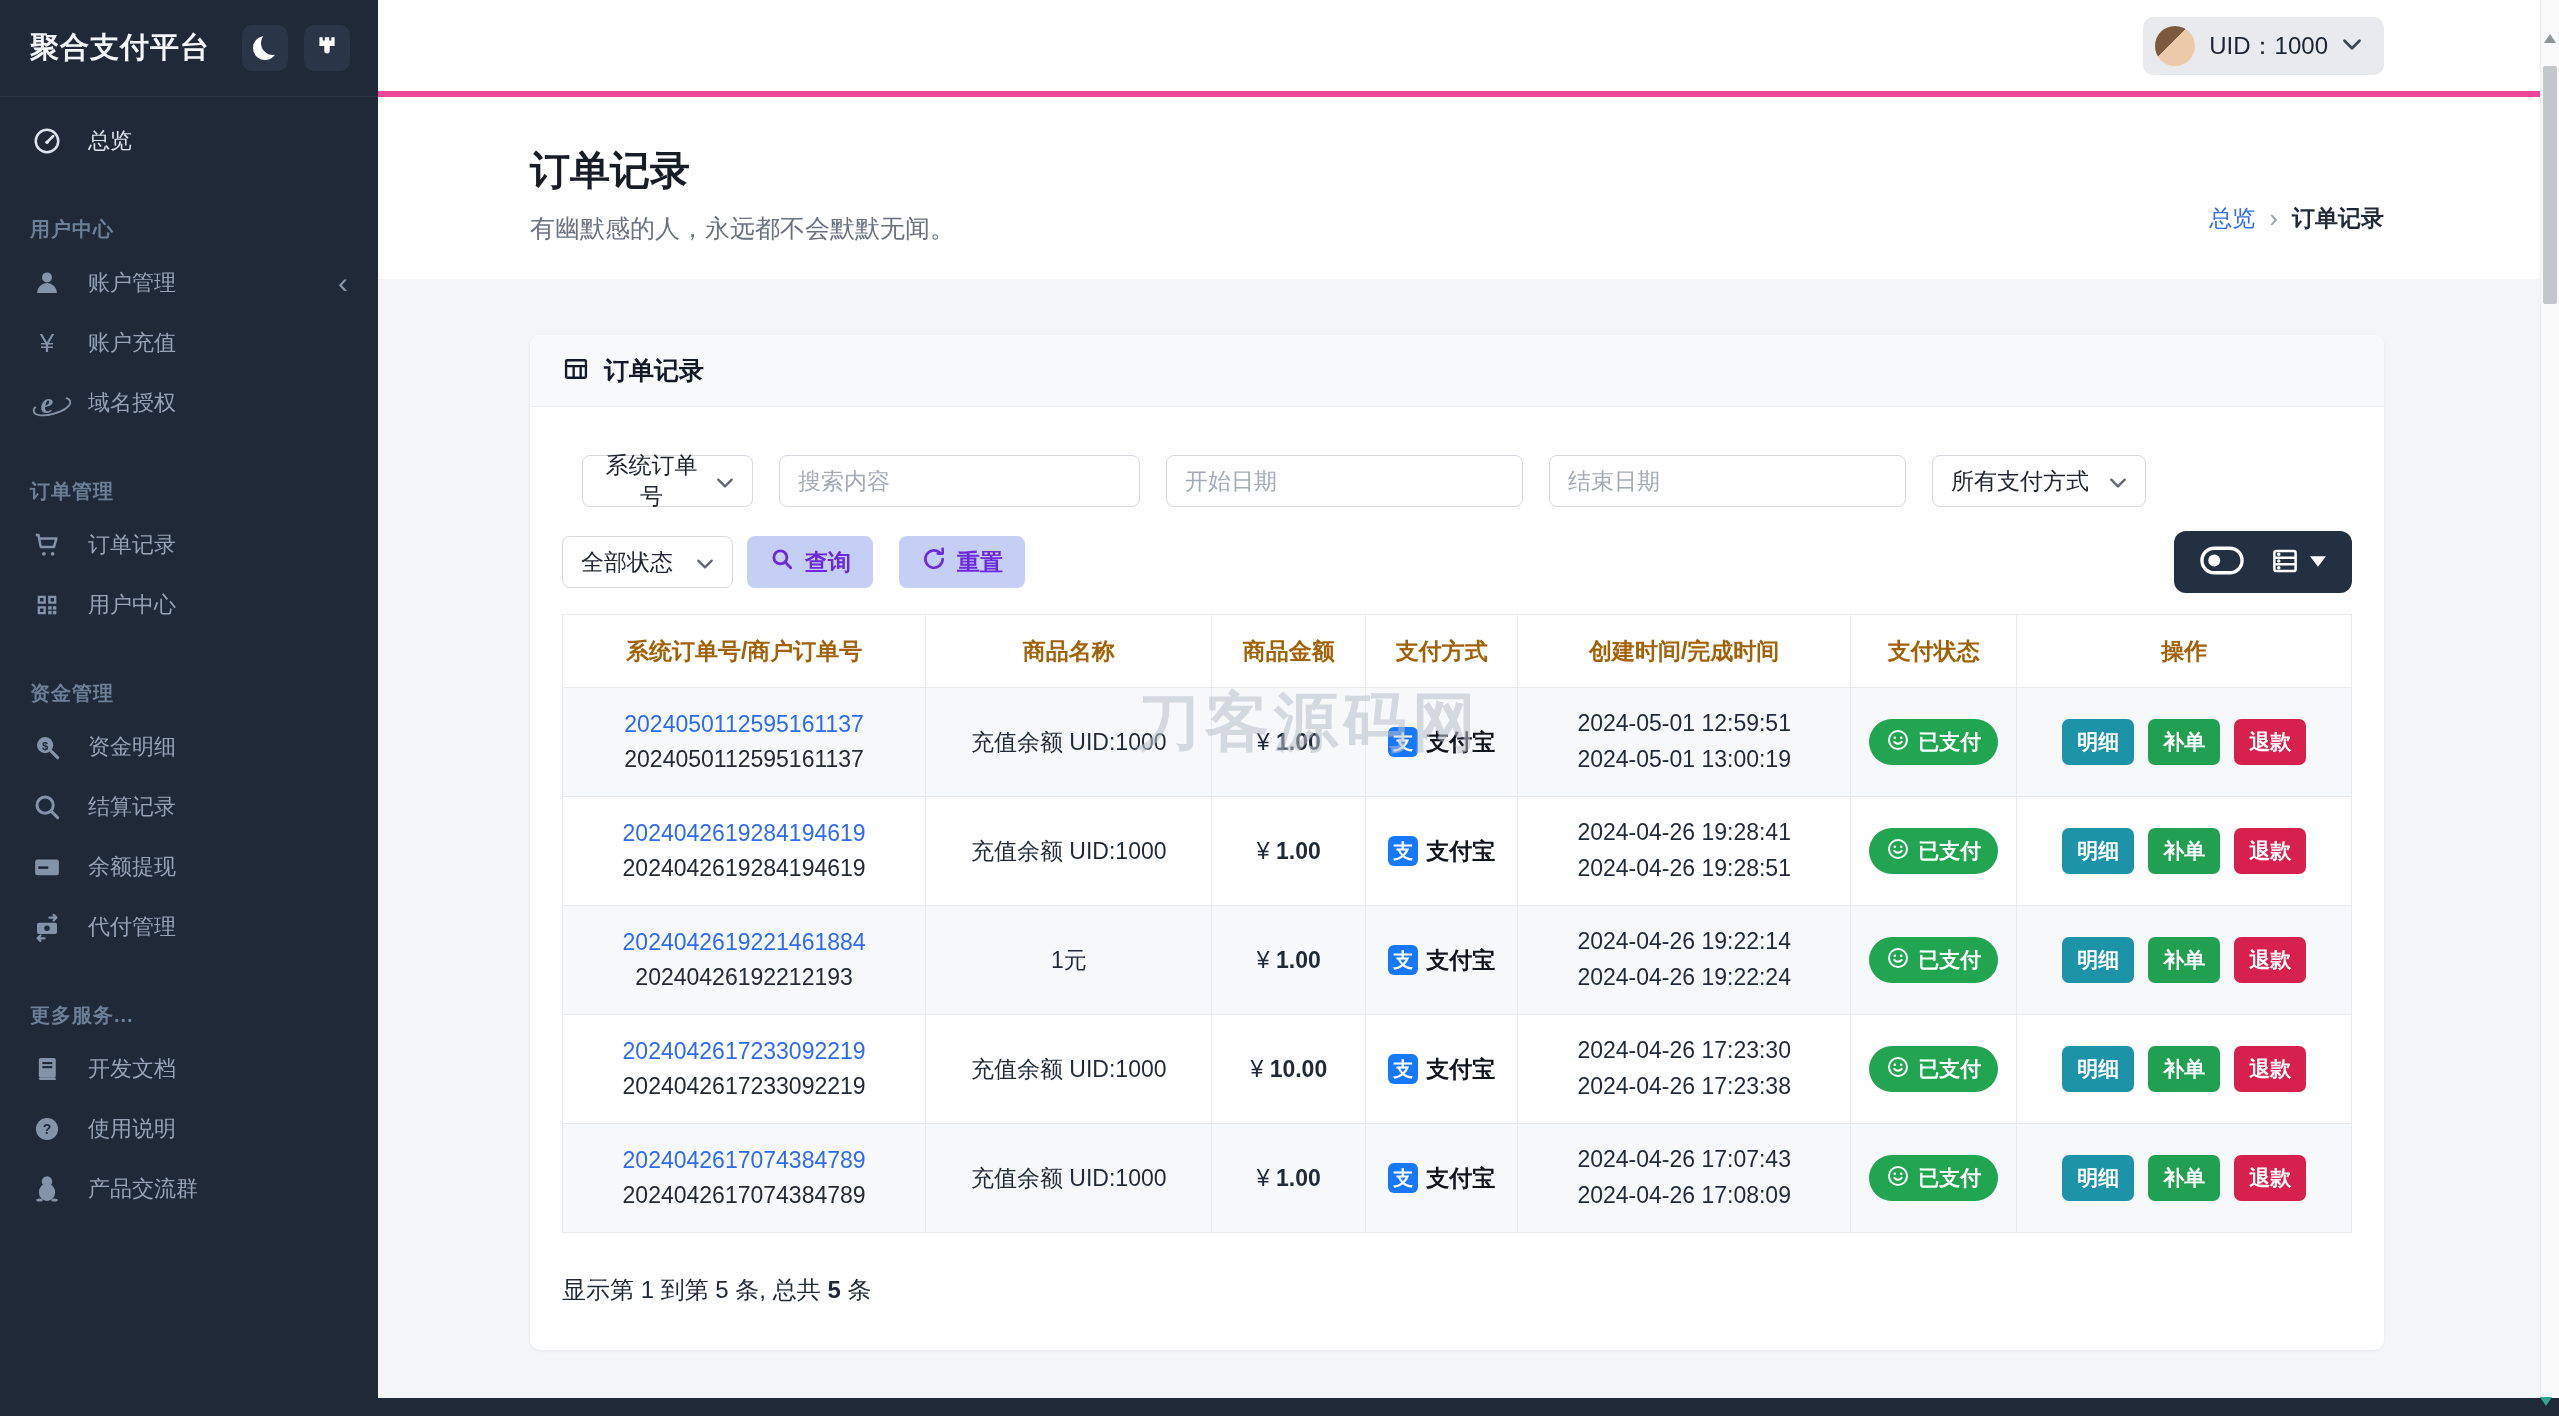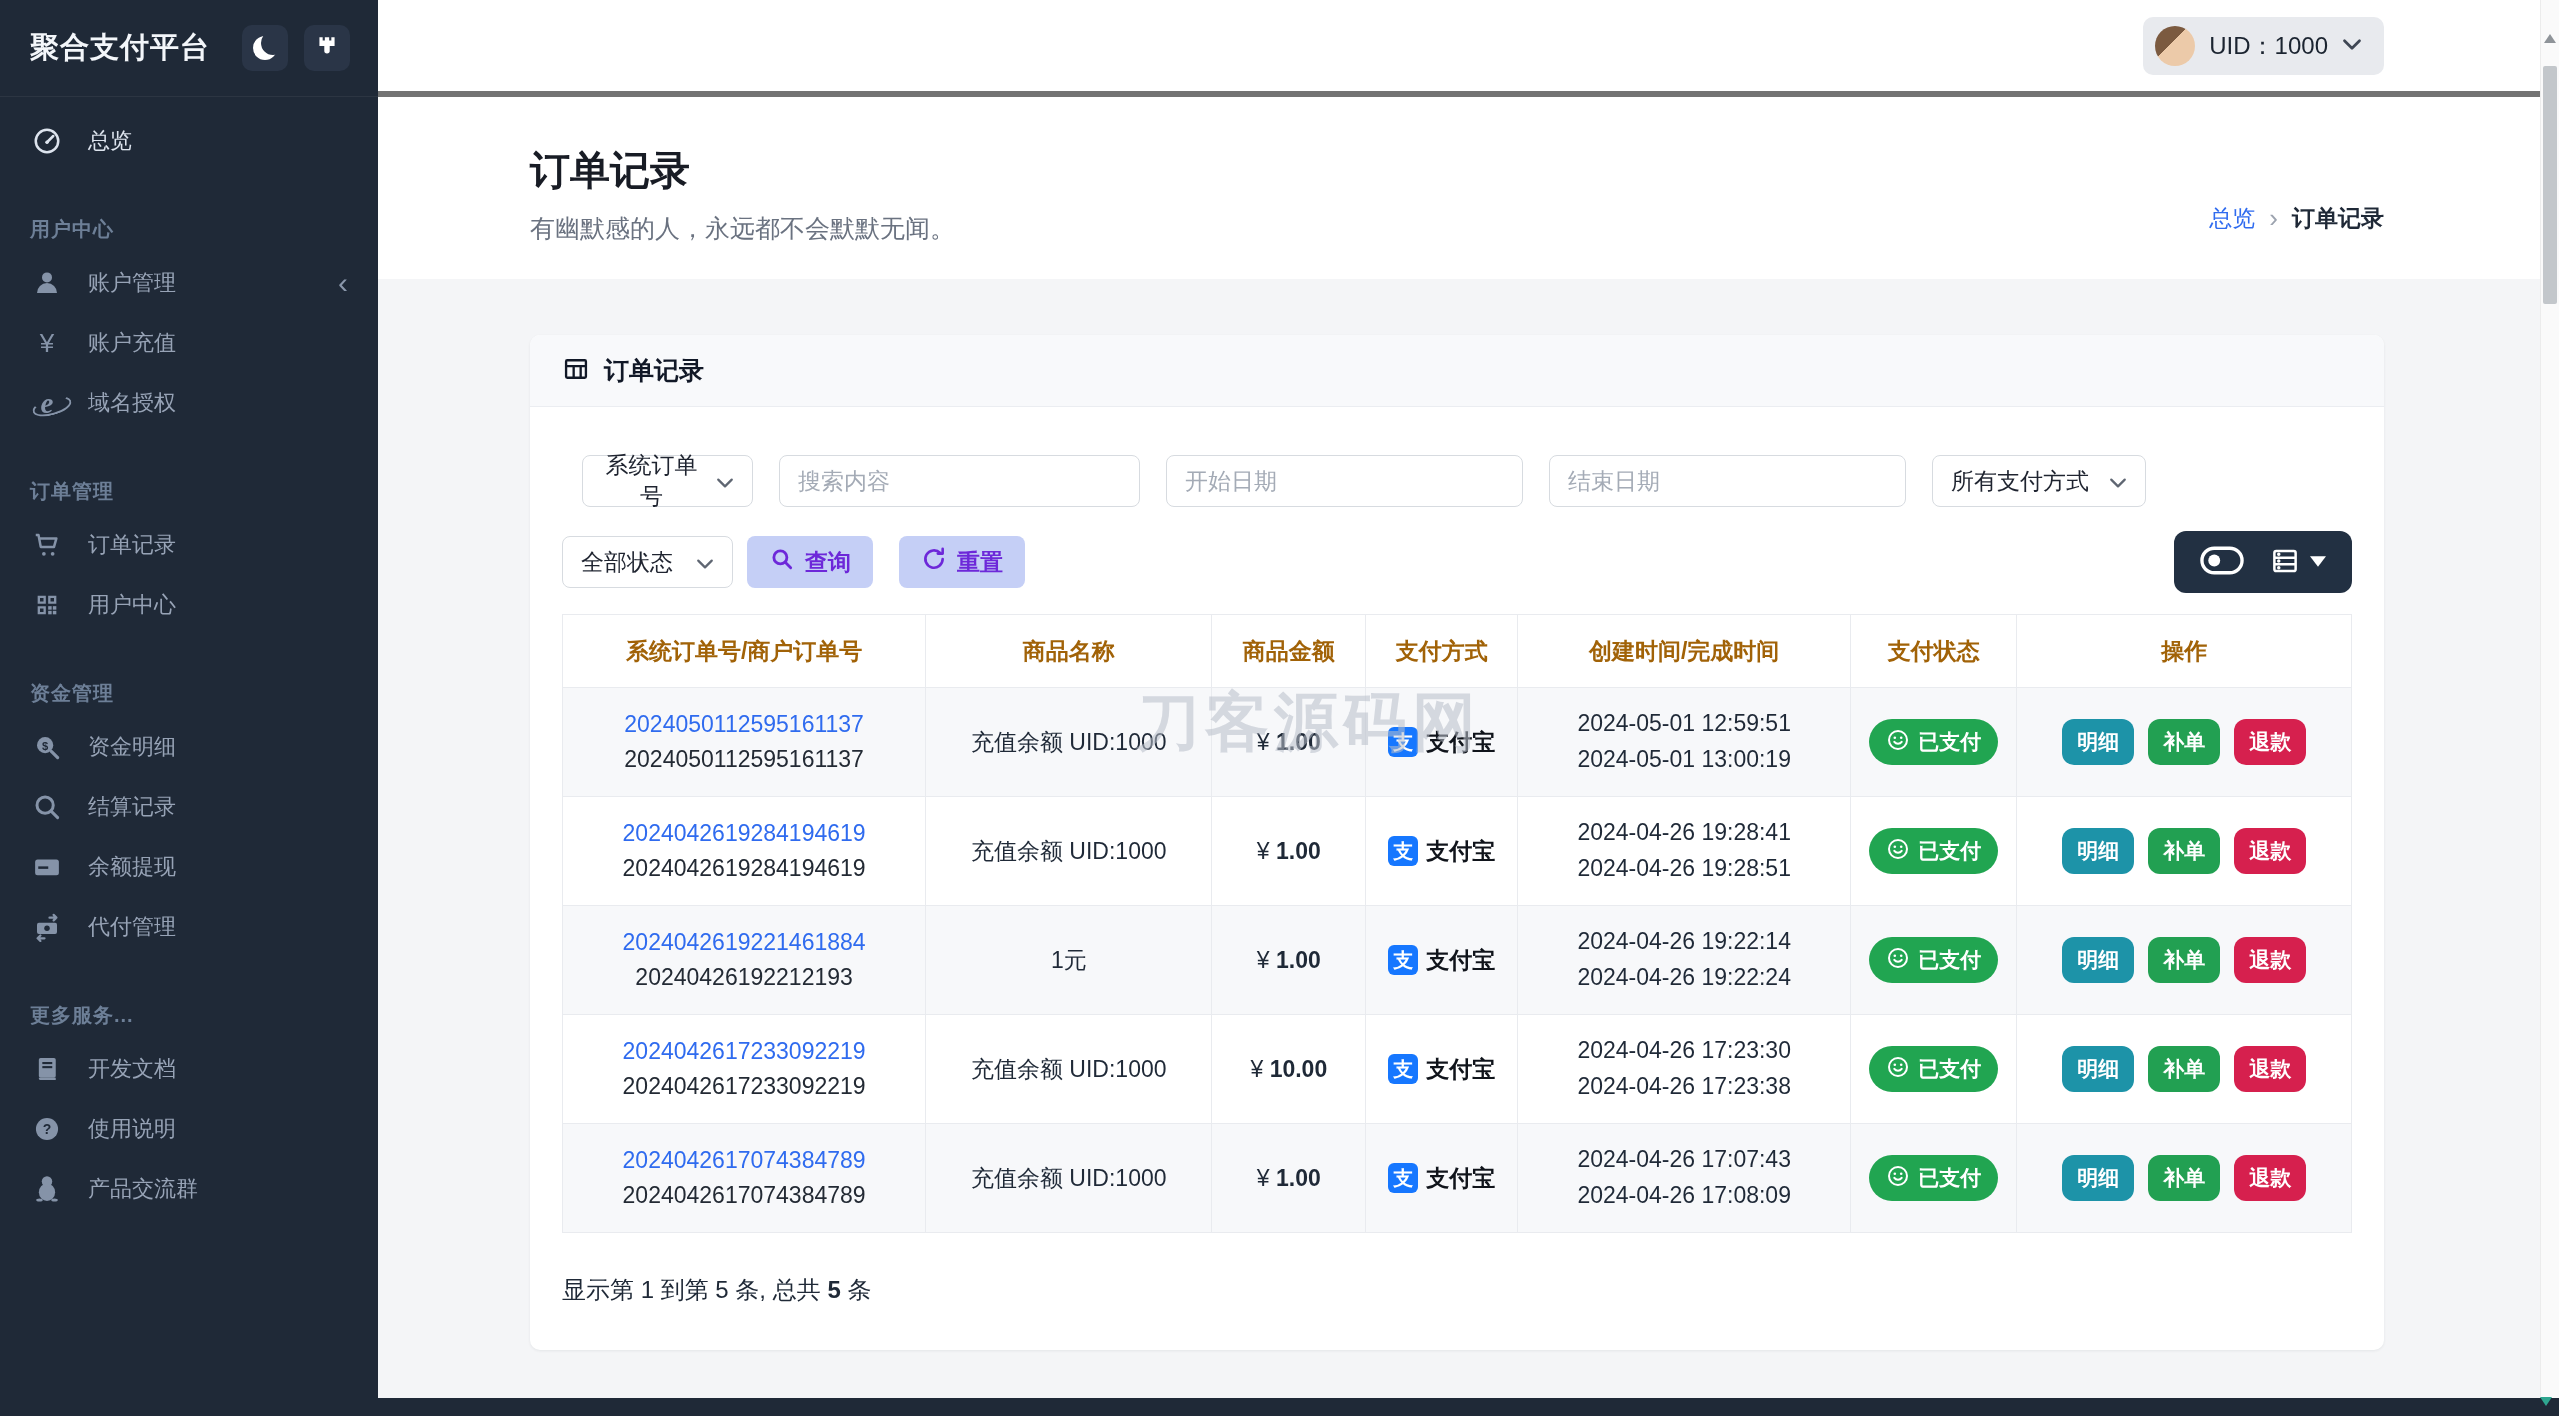--- a/index.html
+++ b/index.html
@@ -28,21 +28,21 @@
   .nav-section { margin-top:34px; height:48px; display:flex; align-items:center; padding:0 30px;
                  color:#6d7f97; font-size:20px; font-weight:700; letter-spacing:1px; }
   .ico-glyph { font-size:26px; line-height:1; }
   .ie-e { font-size:29px; font-weight:700; font-style:italic; font-family:"Liberation Serif","DejaVu Serif",serif; position:relative; }
   .ie-e::after { content:''; position:absolute; left:-9px; top:11px; width:36px; height:13px;
                  border:2px solid currentColor; border-top-color:transparent; border-radius:50%; transform:rotate(-16deg); }
 
   
   .main { flex:1; display:flex; flex-direction:column; background:#f4f5f7; min-width:0; }
   .topbar { height:97px; flex:none; background:#fff; display:flex; align-items:center; justify-content:flex-end;
-            padding:0 156px 0 40px; border-bottom:6px solid #737373; }
+            padding:0 156px 0 40px; border-bottom:6px solid #ec4899; }
   .uid-pill { display:flex; align-items:center; gap:14px; background:#e8eaee; border-radius:10px;
               padding:9px 22px 9px 12px; cursor:pointer; }
   .avatar { width:40px; height:40px; border-radius:50%; flex:none;
             background:linear-gradient(135deg,#7b5a40 0%,#7b5a40 42%,#eccaa9 42%,#eccaa9 100%); }
   .uid-text { font-size:24px; color:#1b2430; }
 
   .page-head { background:#fff; height:182px; flex:none; display:flex; justify-content:space-between;
                padding:46px 156px 0 152px; }
   .page-title { font-size:40px; font-weight:700; color:#181c25; }
   .page-sub { margin-top:14px; font-size:25px; color:#6a7280; }
@@ -88,21 +88,21 @@
   .merchant-no { color:#232a34; }
   .amount b { font-weight:700; }
   .paycell { display:flex; align-items:center; justify-content:center; gap:8px; }
   .alipay-ico { width:30px; height:30px; border-radius:6px; background:#1677ff; color:#fff; font-size:20px;
                 font-weight:700; display:flex; align-items:center; justify-content:center; flex:none; }
   .pay-label { font-weight:600; color:#10141b; }
   .timecell div { line-height:1.55; }
   .pill { display:inline-flex; align-items:center; gap:8px; height:46px; padding:0 17px; border-radius:23px;
           background:#21a551; color:#fff; font-size:21px; font-weight:700; }
   .btn-act { display:inline-flex; align-items:center; justify-content:center; height:46px; padding:0 15px;
-             margin:0 7px; border:none; border-radius:12px; color:#fff; font-size:21px; font-weight:700;
+             margin:0 7px; border:none; border-radius:7px; color:#fff; font-size:21px; font-weight:700;
              cursor:pointer; font-family:inherit; }
   .btn-detail { background:#1d93a8; } .btn-reorder { background:#22a052; } .btn-refund { background:#d6204e; }
 
   .summary { margin-top:41px; font-size:24px; color:#1f2937; }
   .summary b { font-weight:700; }
 
   .watermark { position:absolute; left:606px; top:344px; font-size:64px; font-weight:800; letter-spacing:5px;
                color:#b9bfca; opacity:.55; z-index:4; pointer-events:none; white-space:nowrap; }
 
   

